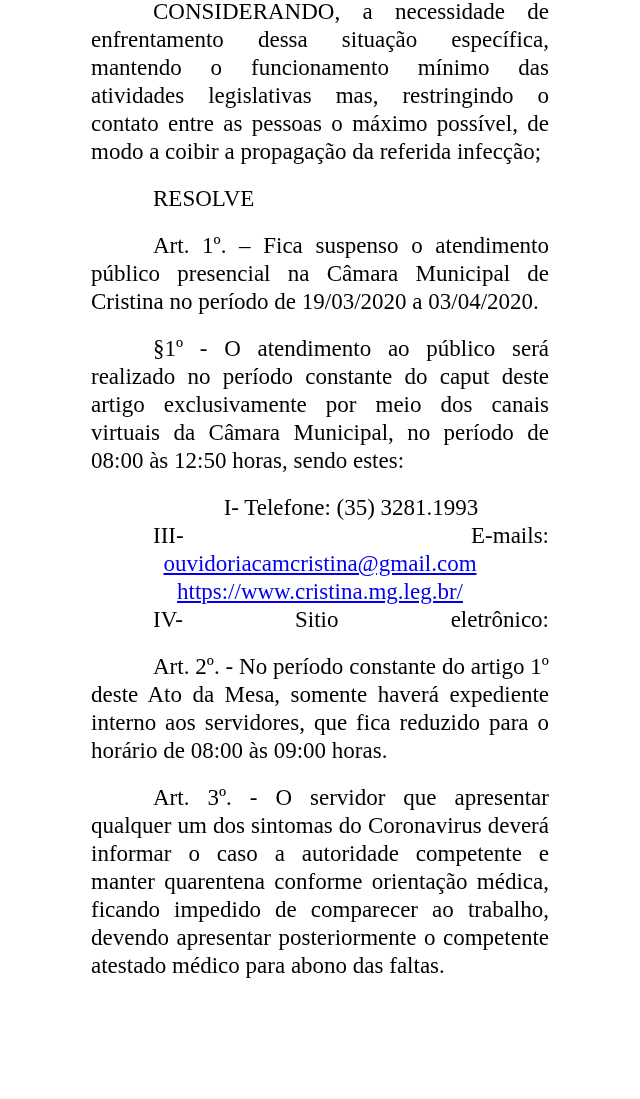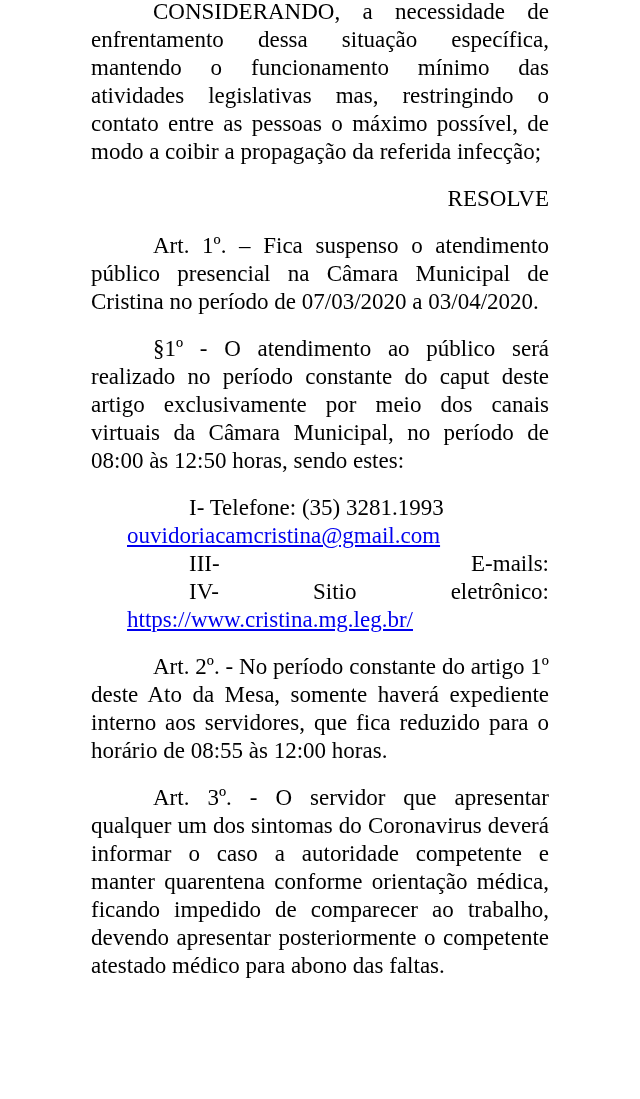--- a/index.html
+++ b/index.html
@@ -29,30 +29,29 @@
     font-size: 23px;
     line-height: 28px;
     color: var(--color-text);
     text-align: justify;
   }
   .para {
     margin: 0 0 19px 0;
     text-indent: 62px;
   }
   .resolve {
-    text-align: right;
+    text-align: left;
     text-indent: 0;
     padding-left: 62px;
   }
   .list {
     margin: 0 0 19px 0;
   }
   .line {
-    text-align: left;
-    margin-left: 36px;
+    text-align: center;
   }
   .indent {
     padding-left: 62px;
   }
   .spread {
     display: flex;
     justify-content: space-between;
     padding-left: 62px;
   }
   .link {
@@ -73,44 +72,44 @@
 </head>
 <body>
 
 <div class="page">
   <div class="doc">
 
     <p class="para">CONSIDERANDO, a necessidade de enfrentamento dessa situação específica, mantendo o funcionamento mínimo das atividades legislativas mas, restringindo o contato entre as pessoas o máximo possível, de modo a coibir a propagação da referida infecção;</p>
 
     <p class="para resolve">RESOLVE</p>
 
-    <p class="para">Art. 1º. – Fica suspenso o atendimento público presencial na Câmara Municipal de Cristina no período de 07/03/2020 a 03/04/2020.</p>
+    <p class="para">Art. 1º. – Fica suspenso o atendimento público presencial na Câmara Municipal de Cristina no período de 19/03/2020 a 03/04/2020.</p>
 
     <p class="para">§1º - O atendimento ao público será realizado no período constante do caput deste artigo exclusivamente por meio dos canais virtuais da Câmara Municipal, no período de 08:00 às 12:50 horas, sendo estes:</p>
 
     <div class="list">
       <div class="line indent">I- Telefone: (35) 3281.1993</div>
+      <div class="line spread">
+        <span>III-</span>
+        <span>E-mails:</span>
+      </div>
       <div class="line">
         <a class="link">ouvidoriacamcristina@gmail.com</a>
       </div>
-      <div class="line spread">
-        <span>III-</span>
-        <span>E-mails:</span>
+      <div class="line">
+        <a class="link">https://www.cristina.mg.leg.br/</a>
       </div>
       <div class="line spread">
         <span>IV-</span>
         <span>Sitio</span>
         <span>eletrônico:</span>
       </div>
-      <div class="line">
-        <a class="link">https://www.cristina.mg.leg.br/</a>
-      </div>
     </div>
 
 
-    <p class="para">Art. 2º. - No período constante do artigo 1º deste Ato da Mesa, somente haverá expediente interno aos servidores, que fica reduzido para o horário de 08:55 às 12:00 horas.</p>
+    <p class="para">Art. 2º. - No período constante do artigo 1º deste Ato da Mesa, somente haverá expediente interno aos servidores, que fica reduzido para o horário de 08:00 às 09:00 horas.</p>
 
     <p class="para">Art. 3º. - O servidor que apresentar qualquer um dos sintomas do Coronavirus deverá informar o caso a autoridade competente e manter quarentena conforme orientação médica, ficando impedido de comparecer ao trabalho, devendo apresentar posteriormente o competente atestado médico para abono das faltas.</p>
 
   </div>
 
   <div class="scrollbar-thumb"></div>
 </div>
 
 </body></html>

